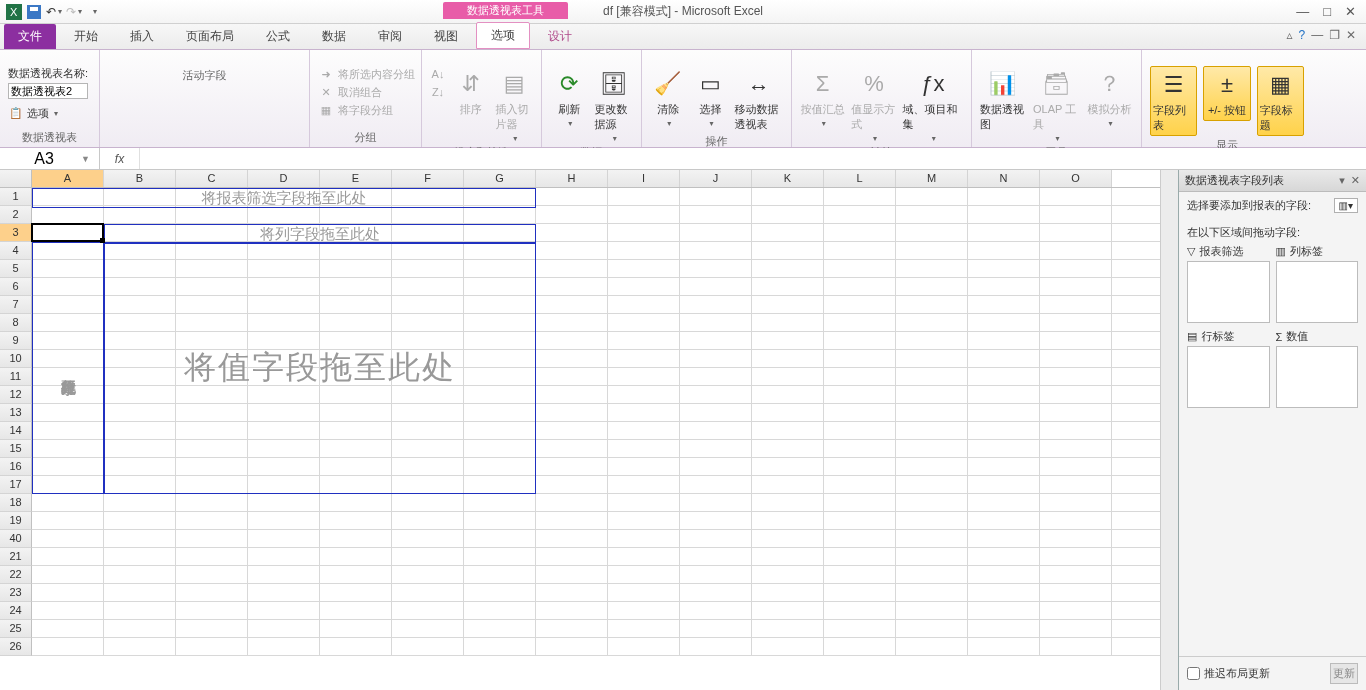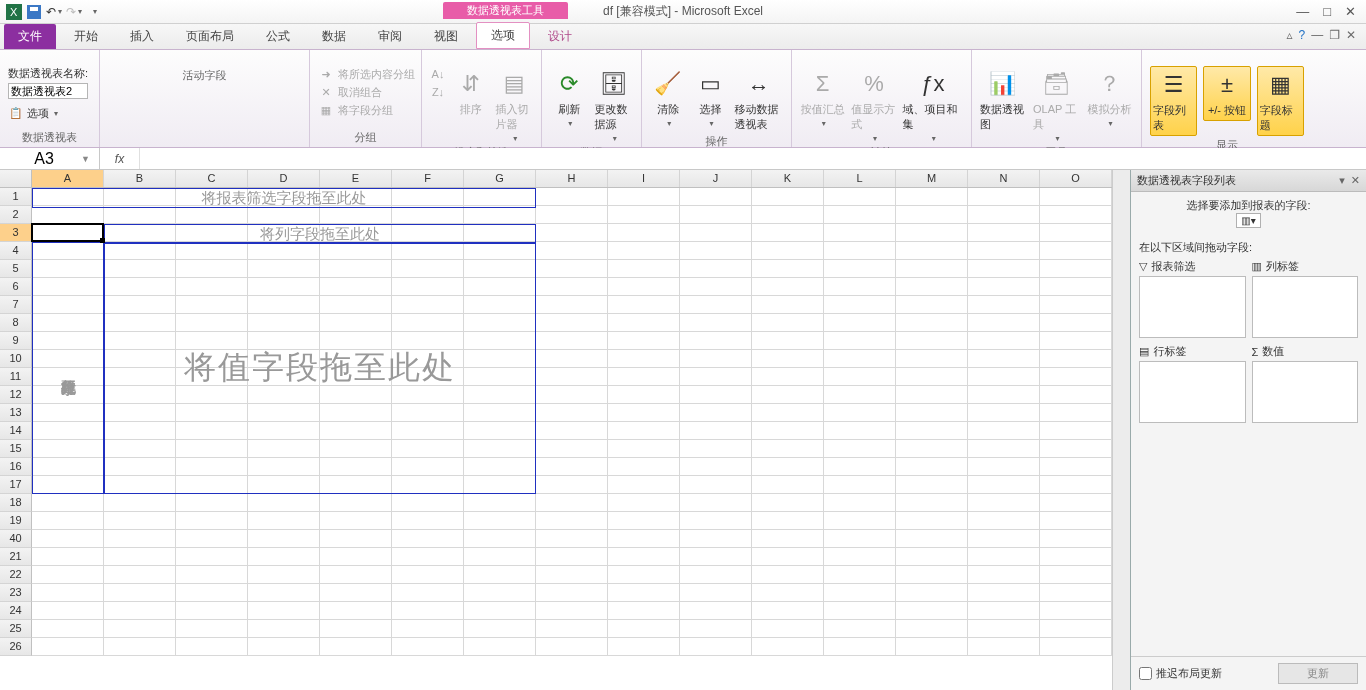--- a/index.html
+++ b/index.html
@@ -64,35 +64,35 @@
 .overlay{ position:absolute; pointer-events:none; }
 .pt-filter{ position:absolute; left:0; top:0; width:504px; height:20px; border:1px solid #2030c0; display:flex; align-items:center; justify-content:center; color:#999; font-size:15px; font-family:"SimSun";}
 .pt-cols{ position:absolute; left:72px; top:36px; width:432px; height:20px; border:1px solid #2030c0; display:flex; align-items:center; justify-content:center; color:#999; font-size:15px; font-family:"SimSun";}
 .pt-rows{ position:absolute; left:0; top:54px; width:72px; height:252px; border:1px solid #2030c0; display:flex; align-items:center; justify-content:center; color:#999; font-size:15px; writing-mode:vertical-rl; font-family:"SimSun";}
 .pt-vals{ position:absolute; left:72px; top:54px; width:432px; height:252px; border:1px solid #2030c0; display:flex; align-items:center; justify-content:center; color:#999; font-size:32px; font-family:"SimSun"; letter-spacing:2px;}
 .active-cell{ position:absolute; left:-1px; top:35px; width:73px; height:19px; border:2px solid #000; background:rgba(0,0,0,0);} 
 .active-cell::after{content:""; position:absolute; right:-3px; bottom:-3px; width:5px; height:5px; background:#000;}
 .vscroll{ width:18px; background:#ececec; border-left:1px solid #ccc;}
 
 
-.pane { width:236px; border-left:1px solid #9aa; background:#f4f4f4; display:flex; flex-direction:column;}
+.pane { width:188px; border-left:1px solid #9aa; background:#f4f4f4; display:flex; flex-direction:column;}
 .pane-hdr { height:22px; background:linear-gradient(#eaeaea,#d7d7d7); border-bottom:1px solid #bbb; display:flex; align-items:center; padding:0 6px; font-size:11px; justify-content:space-between;}
 .pane-hdr .icons{display:flex; gap:6px; color:#666;}
-.pane-sub { padding:6px 8px 4px; font-size:11px; display:flex; justify-content:space-between; align-items:center;flex-direction:column;}
+.pane-sub { padding:6px 8px 4px; font-size:11px; display:flex; justify-content:space-between; align-items:center;}
 .pane-sub .layout-btn{ border:1px solid #b0b0b0; padding:1px 4px; font-size:10px; background:#fff;}
 .field-list { background:#fff; border:1px solid #bcbcbc; margin:0 8px; height:220px; padding:4px;}
 .field-item{ display:flex; align-items:center; gap:4px; font-size:11px; padding:1px 0;}
 .field-item input{ width:12px; height:12px;}
 .areas-hdr{ padding:8px 8px 4px; font-size:11px;}
 .areas{ display:grid; grid-template-columns:1fr 1fr; gap:6px; padding:0 8px;}
 .area-box{ }
 .area-label{ font-size:11px; display:flex; align-items:center; gap:4px; padding-bottom:2px;}
 .area-drop{ background:#fff; border:1px solid #bcbcbc; height:62px;}
 .pane-footer{ margin-top:auto; padding:6px 8px; display:flex; align-items:center; justify-content:space-between; font-size:11px; border-top:1px solid #ccc;}
-.pane-footer button{ font-size:11px; padding:2px 28px; border:1px solid #bbb; background:#e6e6e6; color:#888;}
+.pane-footer button{ font-size:11px; padding:2px 2px; border:1px solid #bbb; background:#e6e6e6; color:#888;}
 
 .drop-arrow{font-size:8px; color:#666; margin-left:2px;}
 
 svg{display:block;}
 </style>
 </head>
 <body>
 
 <div class="titlebar">
   <div class="qat">

